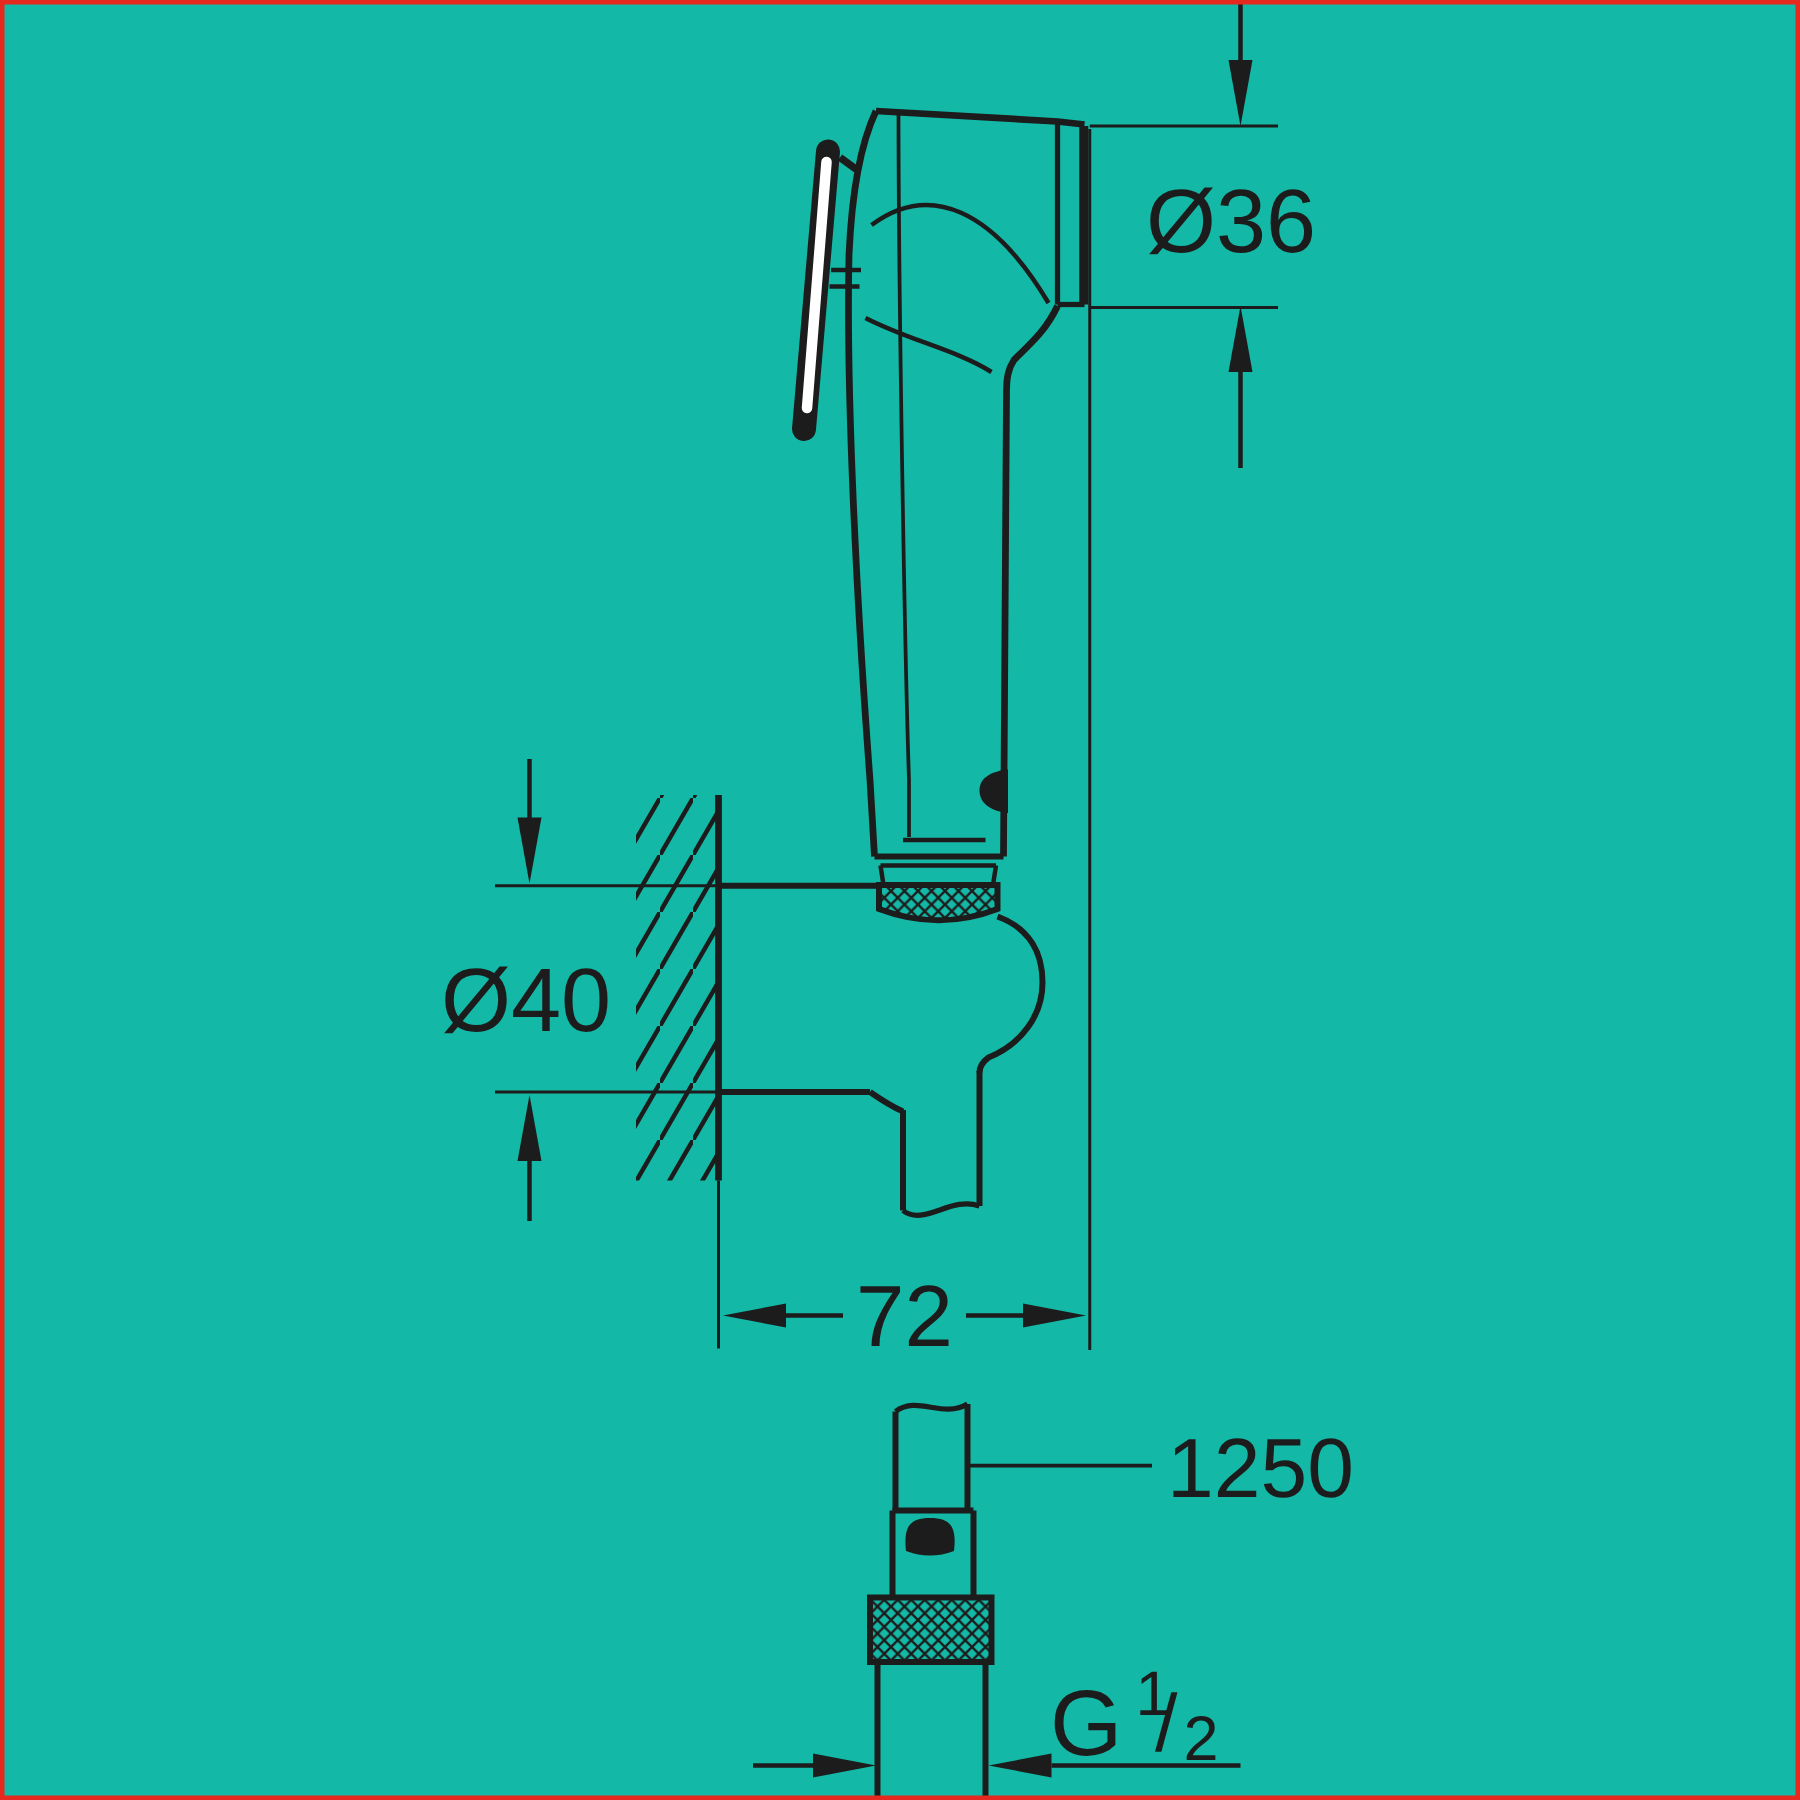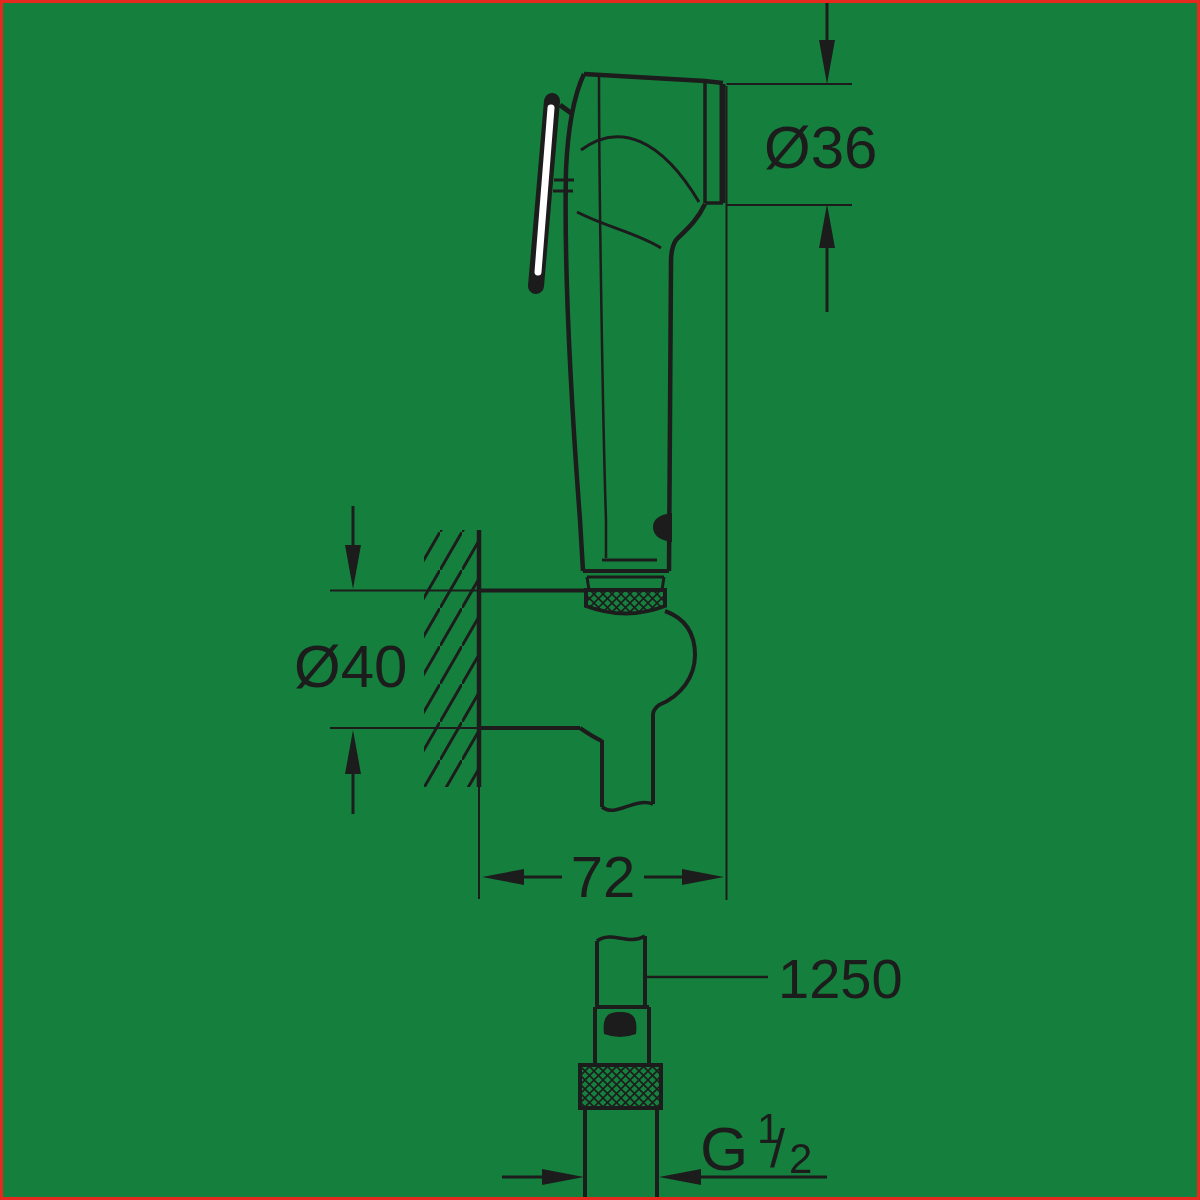--- a/index.html
+++ b/index.html
@@ -4,21 +4,21 @@
 <style>
   html, body {
     margin: 0; padding: 0;
     width: 1200px; height: 1200px;
     background: #ffffff;
     font-family: "Liberation Sans", sans-serif;
   }
   .stage {
     position: relative;
     width: 1200px; height: 1200px;
-    background: #15803d;
+    background: #14b8a6;
     overflow: hidden;
     text-align: right;
   }
   .red-frame {
     position: absolute; inset: 0;
     border: 3px solid #e5291e;
     pointer-events: none;
     box-sizing: border-box;
   }
   svg { display: block; }

